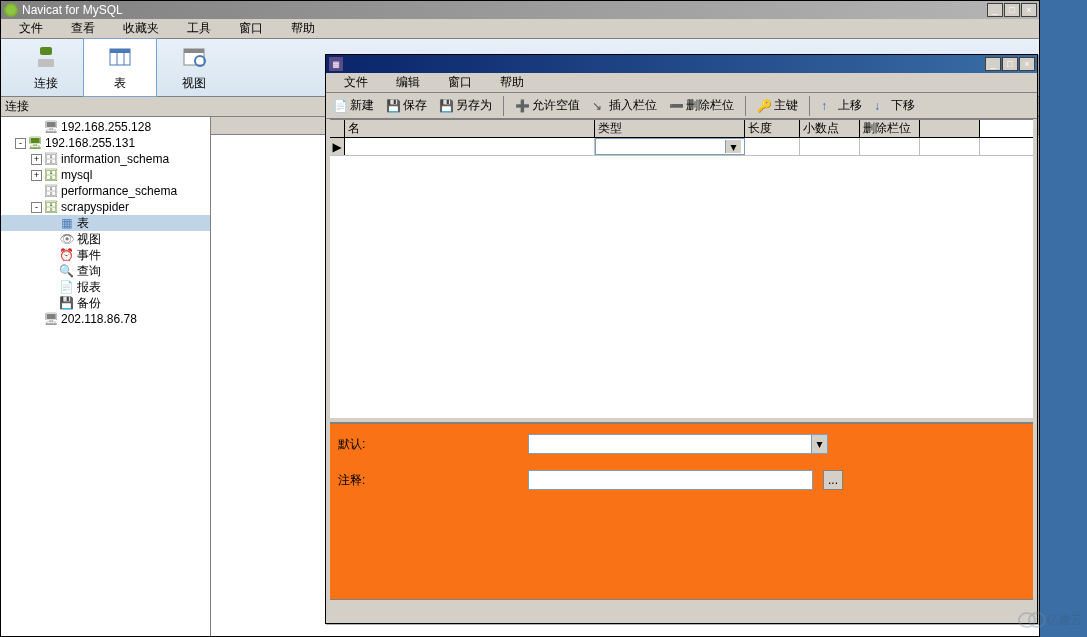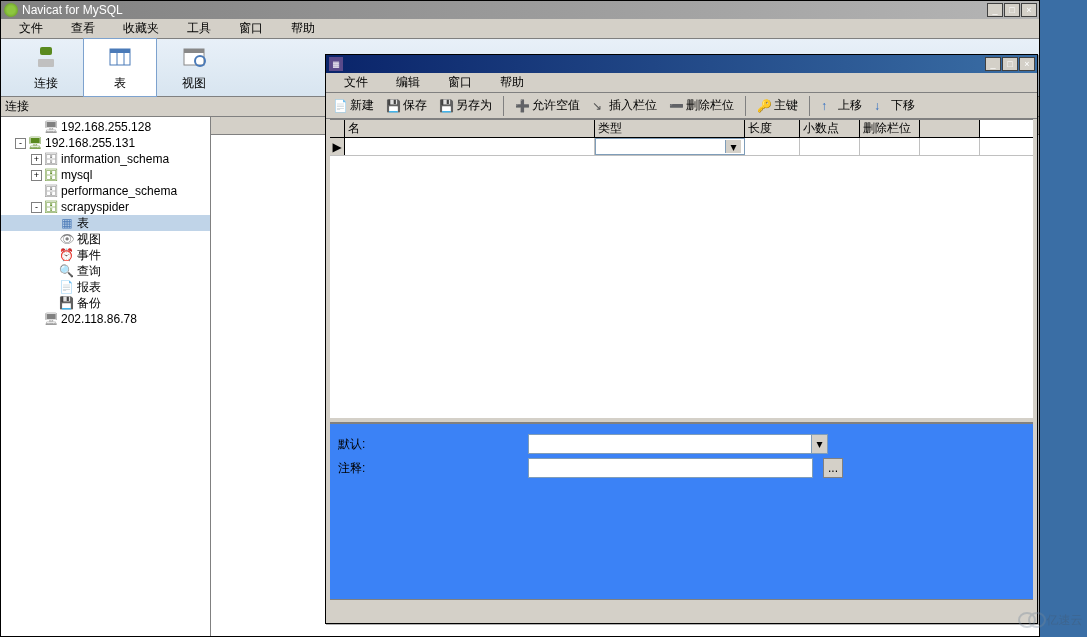--- a/index.html
+++ b/index.html
@@ -50,21 +50,21 @@
 .tab { padding: 2px 10px; border: 1px solid #808080; border-bottom: none; background: #d4d0c8; cursor: pointer; margin-right: 1px; }
 .tab.active { background: #fff; border-bottom: 1px solid #fff; position: relative; top: 1px; }
 
 .grid-area { flex: 1; background: #fff; border-top: 1px solid #808080; margin: 0 4px; }
 .grid-head { display: flex; height: 18px; border-bottom: 1px solid #000; }
 .gh { border-right: 1px solid #000; background: #d4d0c8; padding: 1px 3px; display: flex; align-items: center; }
 .grid-row { display: flex; height: 18px; border-bottom: 1px solid #c0c0c0; }
 .gc { border-right: 1px solid #c0c0c0; padding: 1px 3px; display: flex; align-items: center; }
 .row-marker { width: 15px; background: #d4d0c8; border-right: 1px solid #000; display: flex; align-items: center; justify-content: center; }
 
-.bottom-pane { height: 180px; background: #3b82f6; border-top: 1px solid #808080; margin: 0 4px; padding: 10px 8px; display: flex; flex-direction: column; gap: 4px; }
+.bottom-pane { height: 180px; background: #f97316; border-top: 1px solid #808080; margin: 0 4px; padding: 10px 8px; display: flex; flex-direction: column; gap: 16px; }
 .form-row { display: flex; align-items: center; gap: 10px; }
 .form-row label { width: 180px; }
 .combo { flex: 1; height: 20px; border: 1px solid #7f9db9; background: #fff; display: flex; align-items: center; }
 .combo-arrow { width: 16px; height: 100%; background: #d4d0c8; border-left: 1px solid #7f9db9; margin-left: auto; display: flex; align-items: center; justify-content: center; }
 .textfield { flex: 1; height: 20px; border: 1px solid #7f9db9; background: #fff; }
 .ellipsis-btn { width: 20px; height: 20px; border: 1px solid #808080; background: #d4d0c8; display: flex; align-items: center; justify-content: center; cursor: pointer; }
 
 .splitter { height: 6px; background: #d4d0c8; border-top: 1px solid #fff; border-bottom: 1px solid #808080; margin: 0 4px; }
 
 .statusbar { position: absolute; bottom: 0; left: 0; right: 0; height: 20px; background: #d4d0c8; border-top: 1px solid #808080; margin: 0 4px 4px 4px; }

